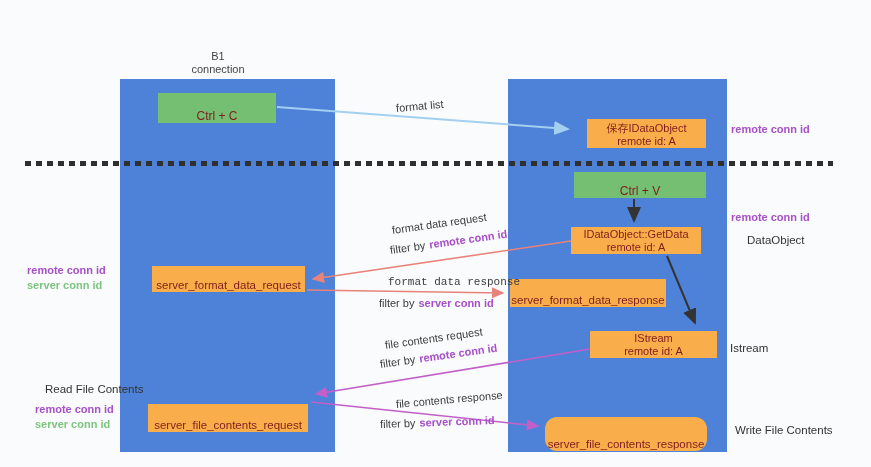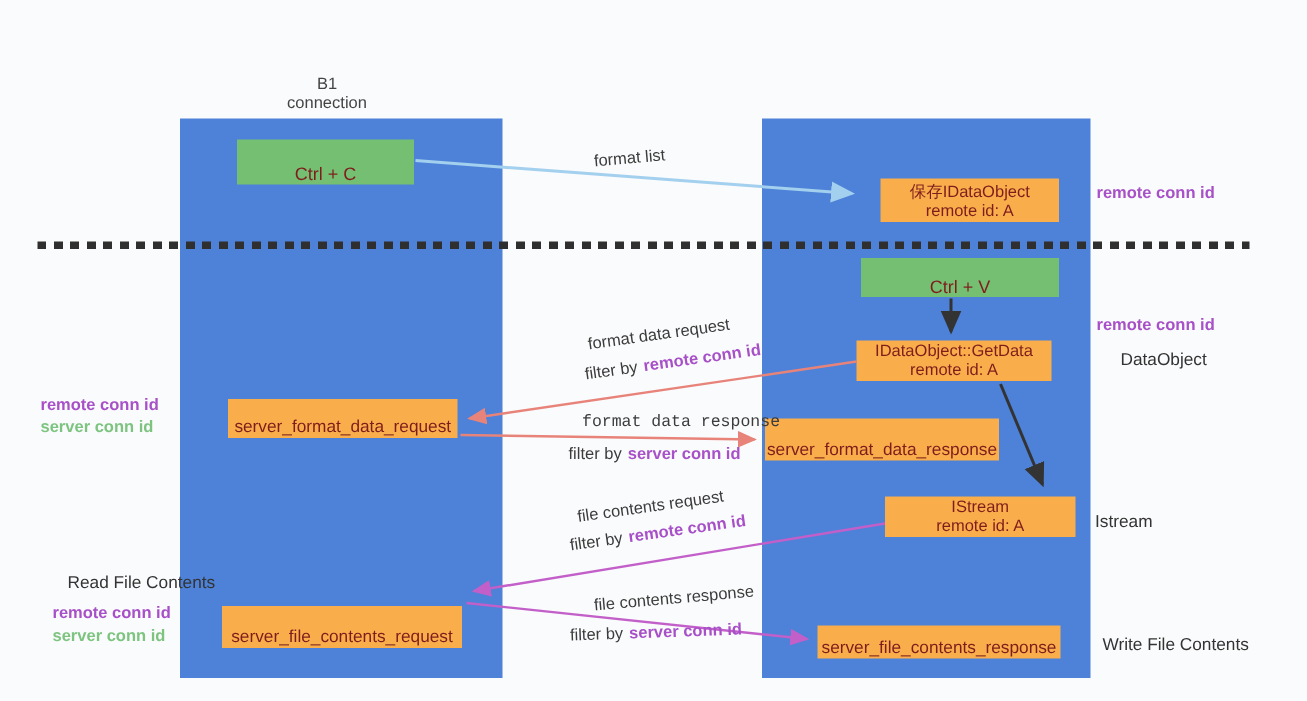--- a/index.html
+++ b/index.html
@@ -96,21 +96,21 @@
 
   <div class="abs node orange" style="left:590px;top:331px;width:127px;height:27px;font-size:11px;">
     <span>IStream</span>
     <span>remote id: A</span>
   </div>
 
   <div class="abs node orange" style="left:148px;top:404px;width:160px;height:28px;">
     <span>server_file_contents_request</span>
   </div>
 
-  <div class="abs node orange" style="left:545px;top:417px;width:162px;height:22px;">
+  <div class="abs node orange" style="left:545px;top:417px;width:162px;height:34px;border-radius:12px;">
     <span>server_file_contents_response</span>
   </div>
 
   <svg class="overlay" width="871" height="467" viewBox="0 0 871 467">
     <defs>
       <marker id="m-blue" markerWidth="9" markerHeight="8" refX="7" refY="3.5" orient="auto">
         <path class="fill-blue" d="M0,0 L8,3.5 L0,7 Z"></path>
       </marker>
       <marker id="m-black" markerWidth="9" markerHeight="8" refX="7" refY="3.5" orient="auto">
         <path class="fill-black" d="M0,0 L8,3.5 L0,7 Z"></path>

